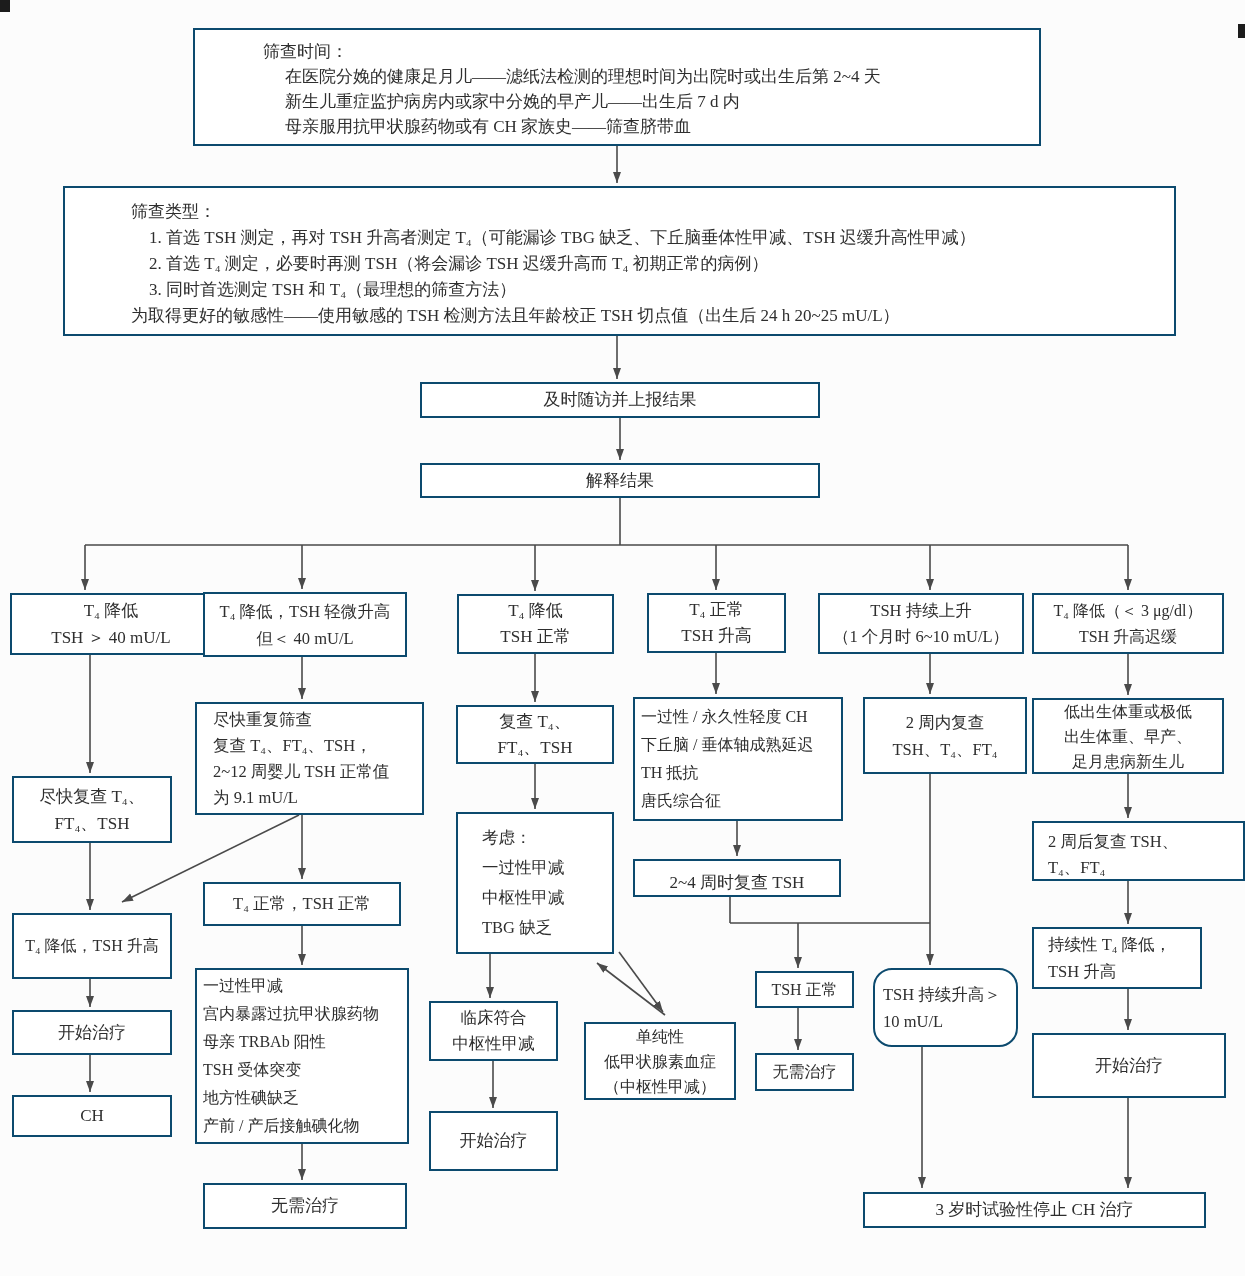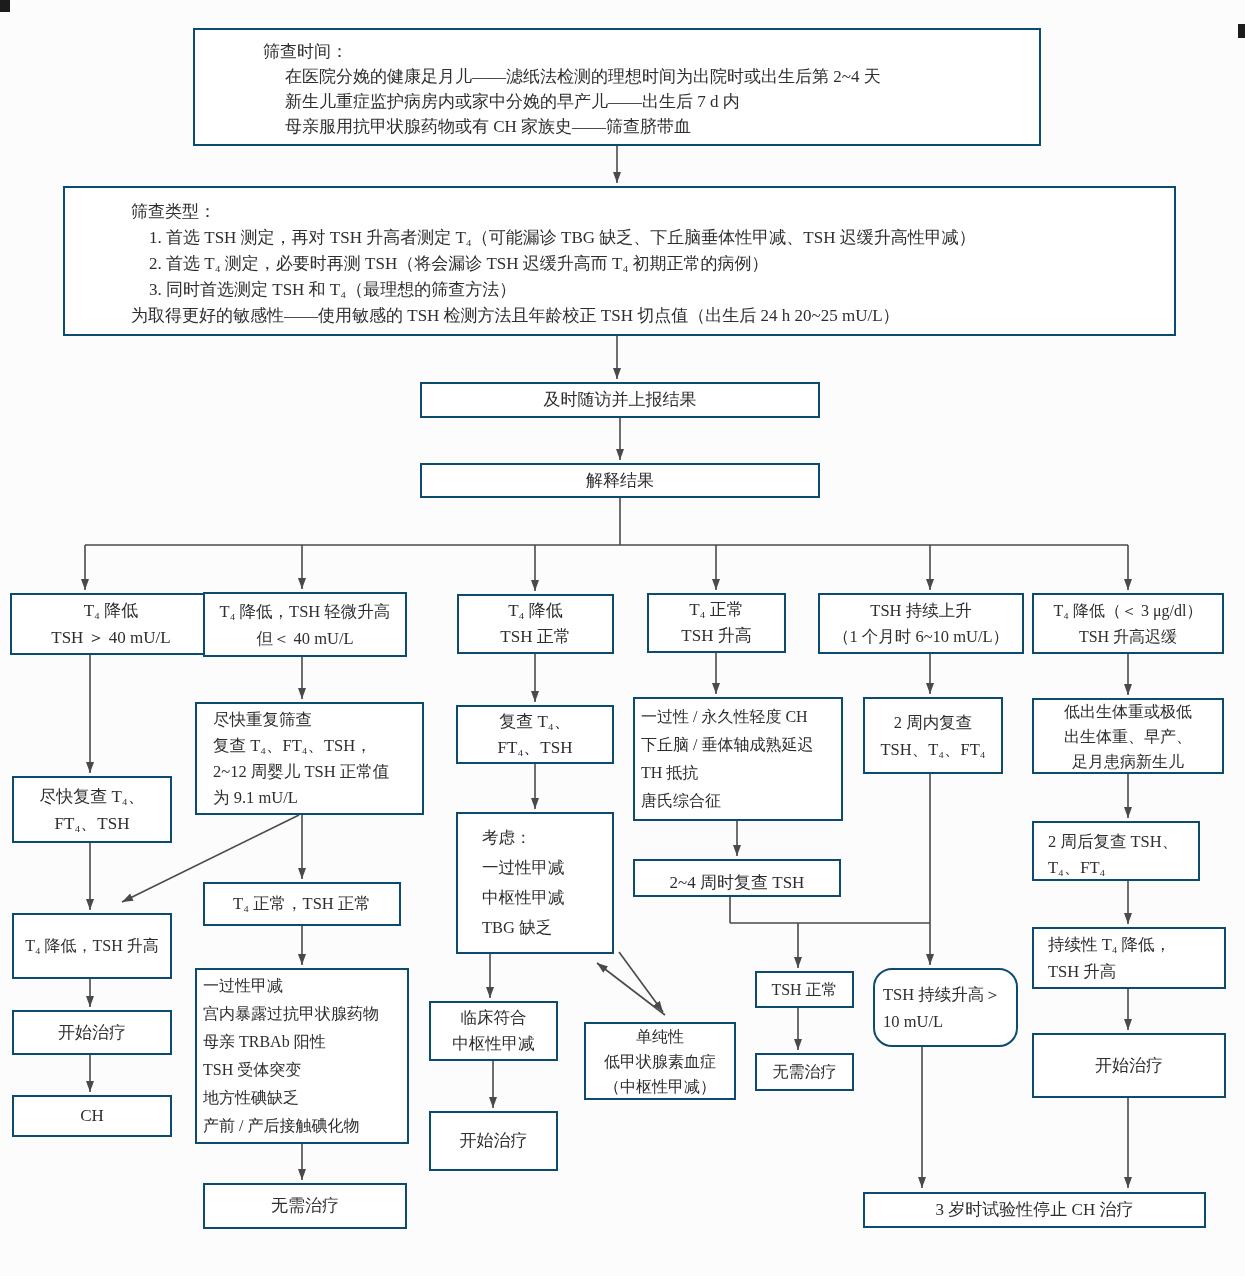--- a/index.html
+++ b/index.html
@@ -203,21 +203,21 @@
     <div>唐氏综合征</div>
   </div>
   <div class="box" style="left:633px;top:859px;width:208px;height:38px;justify-content:flex-end;">
     <div>2~4 周时复查 TSH</div>
   </div>
 
   <div class="box" style="left:818px;top:593px;width:206px;height:61px;line-height:26px;font-size:16.5px;">
     <div>TSH 持续上升</div>
     <div class="nw">（1 个月时 6~10 mU/L）</div>
   </div>
-  <div class="box" style="left:863px;top:697px;width:140px;height:77px;line-height:27px;font-size:16.5px;text-align:center;">
+  <div class="box" style="left:863px;top:697px;width:164px;height:77px;line-height:27px;font-size:16.5px;text-align:center;">
     <div>2 周内复查</div>
     <div class="nw">TSH、T₄、FT₄</div>
   </div>
   <div class="box" style="left:755px;top:971px;width:99px;height:37px;font-size:16px;">
     <div class="nw">TSH 正常</div>
   </div>
   <div class="box" style="left:755px;top:1053px;width:99px;height:38px;font-size:16px;">
     <div class="nw">无需治疗</div>
   </div>
   <div class="box la" style="left:873px;top:968px;width:145px;height:79px;padding:4px 2px 4px 8px;line-height:27px;font-size:16.5px;border-radius:19px;">
@@ -227,25 +227,25 @@
 
   <div class="box" style="left:1032px;top:593px;width:192px;height:61px;line-height:26px;font-size:16px;">
     <div class="nw">T₄ 降低（＜ 3 μg/dl）</div>
     <div>TSH 升高迟缓</div>
   </div>
   <div class="box" style="left:1032px;top:698px;width:192px;height:76px;line-height:25px;font-size:16px;">
     <div>低出生体重或极低</div>
     <div>出生体重、早产、</div>
     <div>足月患病新生儿</div>
   </div>
-  <div class="box la" style="left:1032px;top:821px;width:168px;height:60px;padding:12px 2px 4px 14px;line-height:26px;font-size:16.5px;">
+  <div class="box la" style="left:1032px;top:821px;width:213px;height:60px;padding:12px 2px 4px 14px;line-height:26px;font-size:16.5px;">
     <div class="nw">2 周后复查 TSH、</div>
     <div>T₄、FT₄</div>
   </div>
-  <div class="box la" style="left:1032px;top:927px;width:194px;height:62px;padding:4px 2px 4px 14px;line-height:27px;font-size:16.5px;">
+  <div class="box la" style="left:1032px;top:927px;width:170px;height:62px;padding:4px 2px 4px 14px;line-height:27px;font-size:16.5px;">
     <div class="nw">持续性 T₄ 降低，</div>
     <div>TSH 升高</div>
   </div>
   <div class="box" style="left:1032px;top:1033px;width:194px;height:65px;">
     <div>开始治疗</div>
   </div>
 
   <div class="box" style="left:863px;top:1192px;width:343px;height:36px;">
     <div>3 岁时试验性停止 CH 治疗</div>
   </div>

